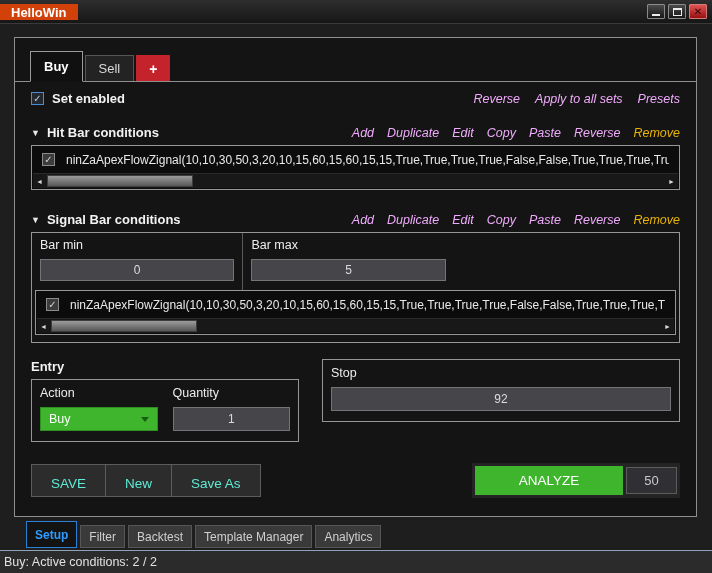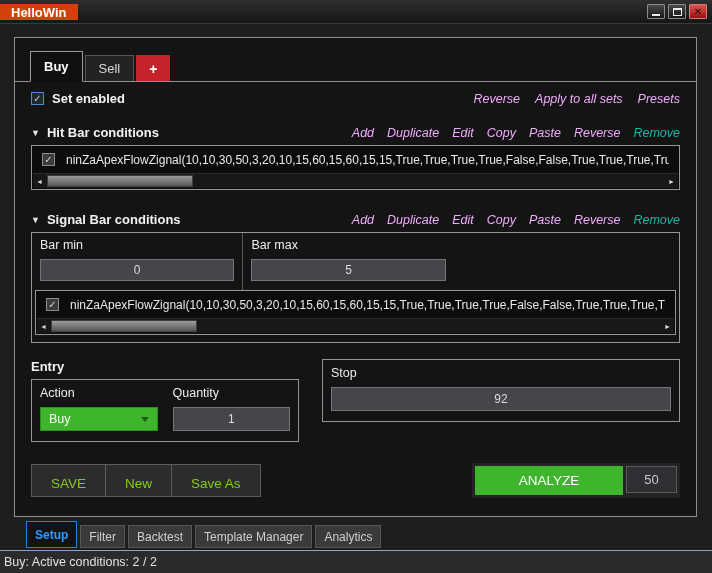--- a/index.html
+++ b/index.html
@@ -54,21 +54,21 @@
   
   .set-row { display:flex; align-items:center; margin:9px 16px 0; }
   .cb {
     width:13px; height:13px; flex:none; display:flex; align-items:center; justify-content:center;
     border:1px solid #8c8c8c; background:#3c3c3c; font-size:10px; line-height:1; color:#d2d2d2; cursor:default;
   }
   .cb.blue { border-color:#4c8ad2; background:#23282e; color:#c2cbd6; }
   .set-label { margin-left:8px; font-size:13px; font-weight:bold; color:#f2f2f2; }
   .hdr-links { margin-left:auto; display:flex; gap:15px; }
   .lnk { font-style:italic; font-size:12.5px; color:#f0abfc; cursor:default; }
-  .lnk.remove { color:#14b8a6;font-style:italic; }
+  .lnk.remove { color:#eab308;font-style:italic; }
 
   
   .sec-head { display:flex; align-items:center; margin:0 16px; }
   .sec-head.first { margin-top:19px; }
   .sec-head.second { margin-top:22px; }
   .collapse { font-size:9px; color:#e8e8e8; margin-right:7px; cursor:default; }
   .sec-title { font-size:13px; font-weight:bold; color:#f2f2f2; }
   .sec-actions { margin-left:auto; display:flex; gap:13px; }
 
   
@@ -111,24 +111,24 @@
   .ee-title { font-size:13px; font-weight:bold; color:#f2f2f2; margin-bottom:5px; }
   .ee-box { border:1px solid #969696; padding:6px 8px 10px; display:flex; gap:15px; }
   .ee-cell { flex:1; }
   .ee-cell .f-input, .ee-cell .f-select { height:24px; }
 
   
   .footer { display:flex; justify-content:space-between; align-items:center; margin:21px 16px 0; }
   .btn-group { display:flex; }
   .btn {
     height:33px; padding:11px 19px; background:#2c2c2c; border:1px solid #5c5c5c;
-    color:#84cc16; font-size:13.5px; font-family:inherit; margin-left:-1px; cursor:default;
+    color:#5eead4; font-size:13.5px; font-family:inherit; margin-left:-1px; cursor:default;
   }
   .btn:first-child { margin-left:0; }
-  .analyze-group { background:#242424; padding:3px; display:flex; gap:3px; }
+  .analyze-group { background:#242424; padding:3px; display:flex; gap:3px; align-items:center; }
   .analyze {
     width:148px; height:29px; background:#3fb52d; border:1px solid #3fb52d;
     color:#fff; font-size:13.5px; font-family:inherit; cursor:default;
   }
   .analyze-val {
     width:51px; height:27px; display:flex; align-items:center; justify-content:center;
     background:#303034; border:1px solid #5c5c5c; color:#c9c9c9; font-size:13px; cursor:default;
   }
 
   

